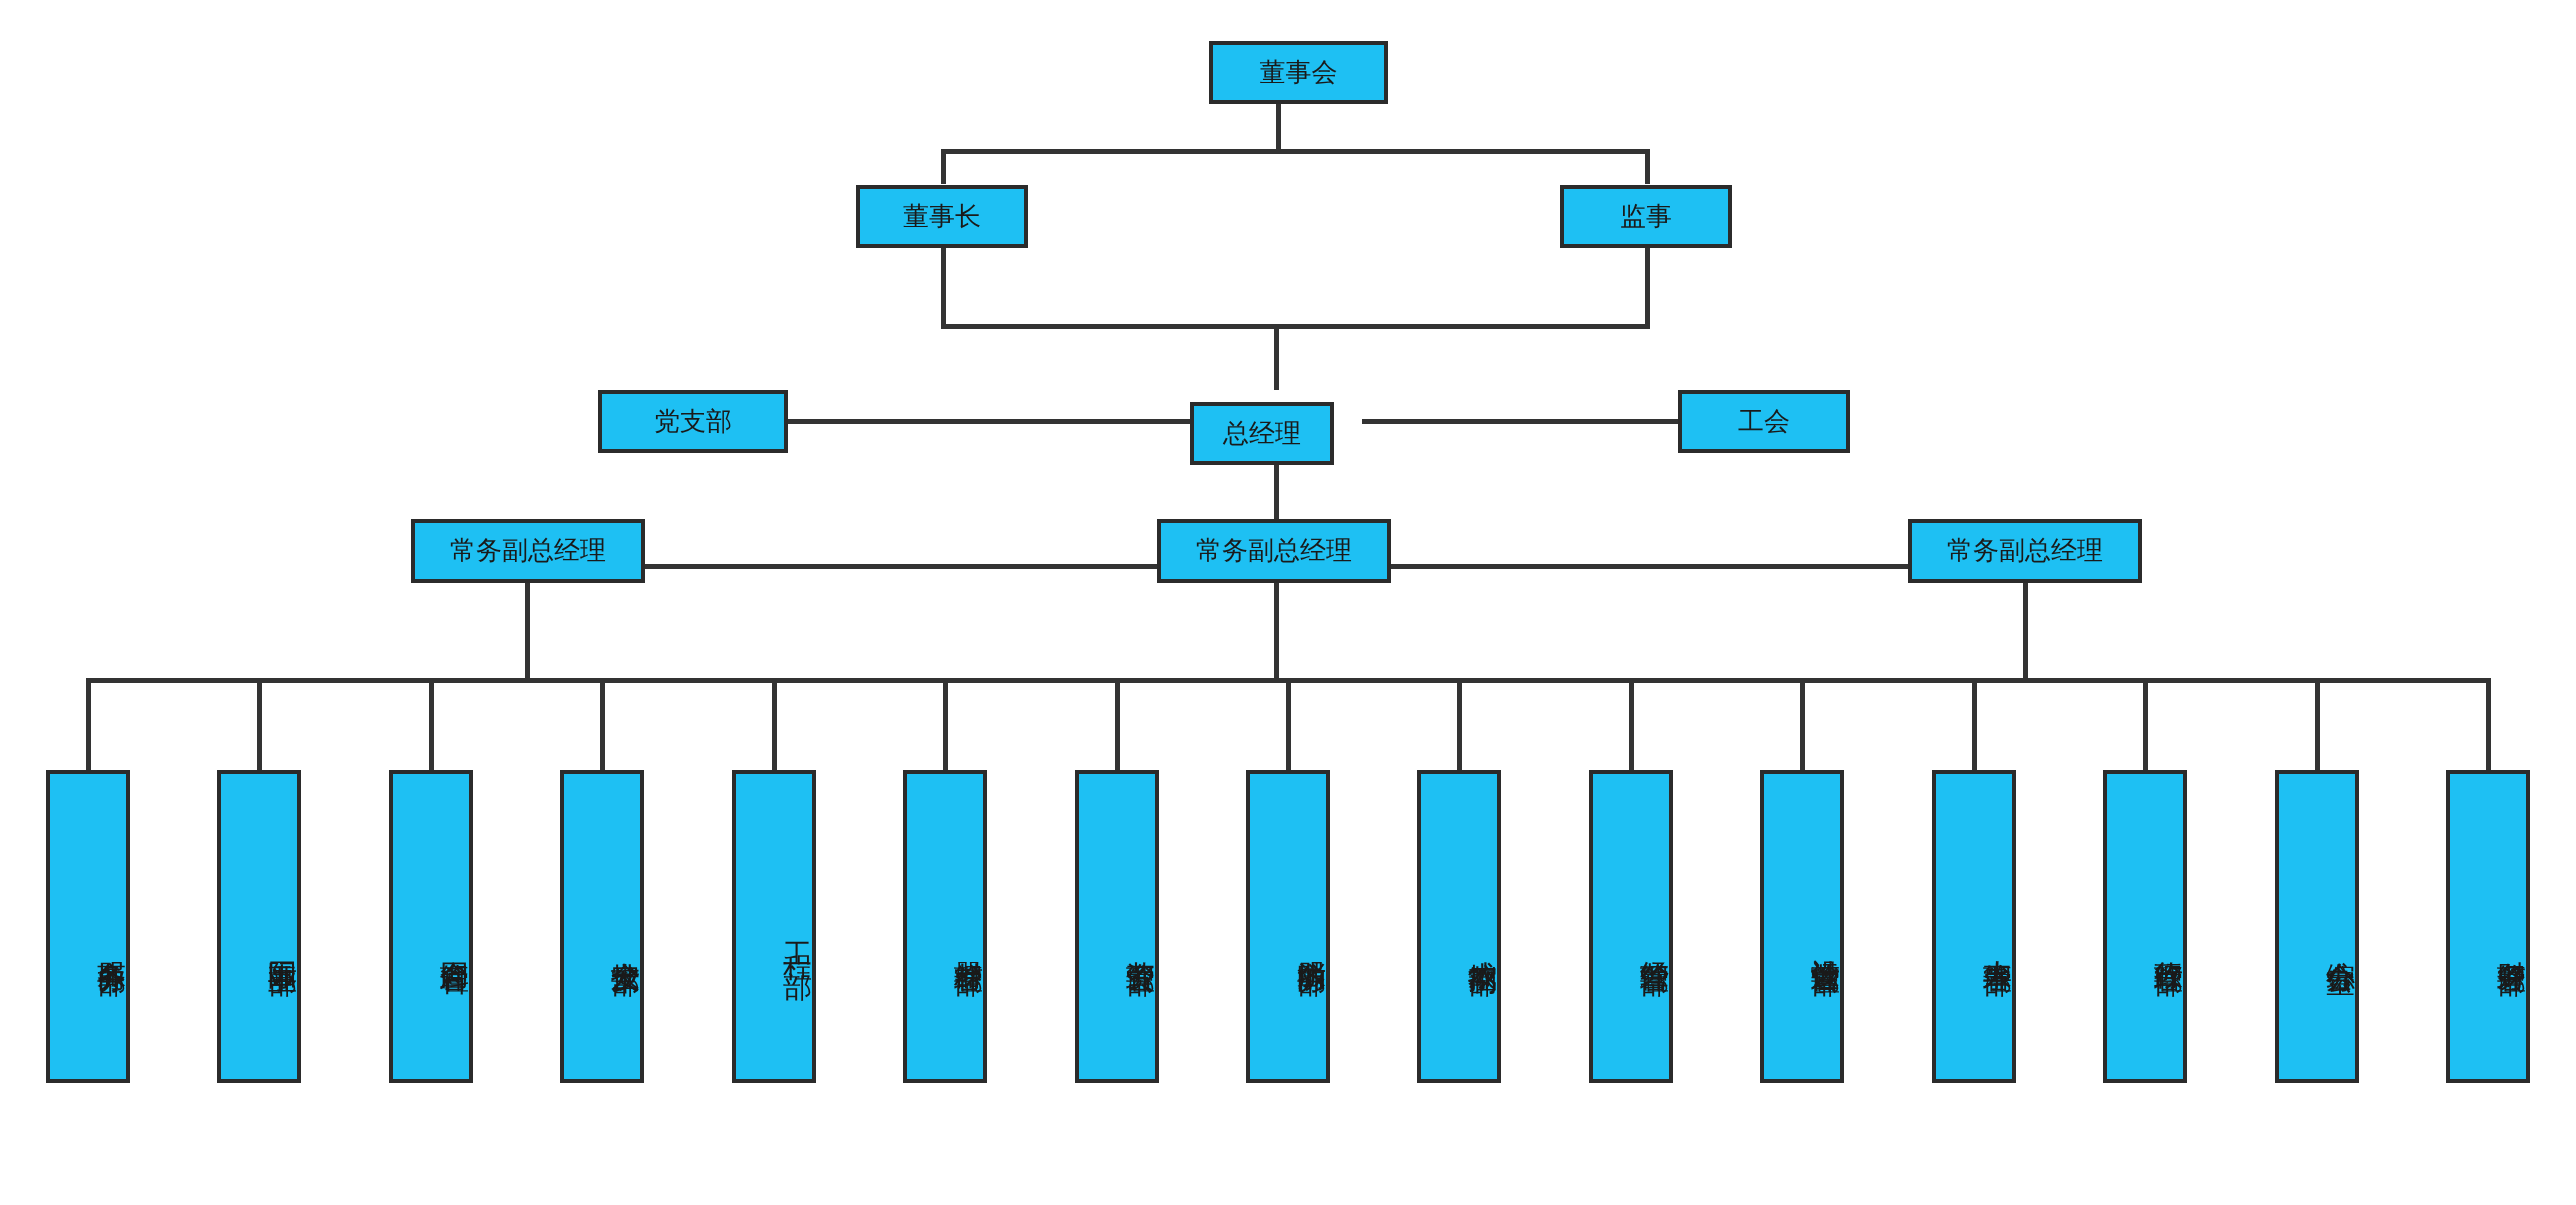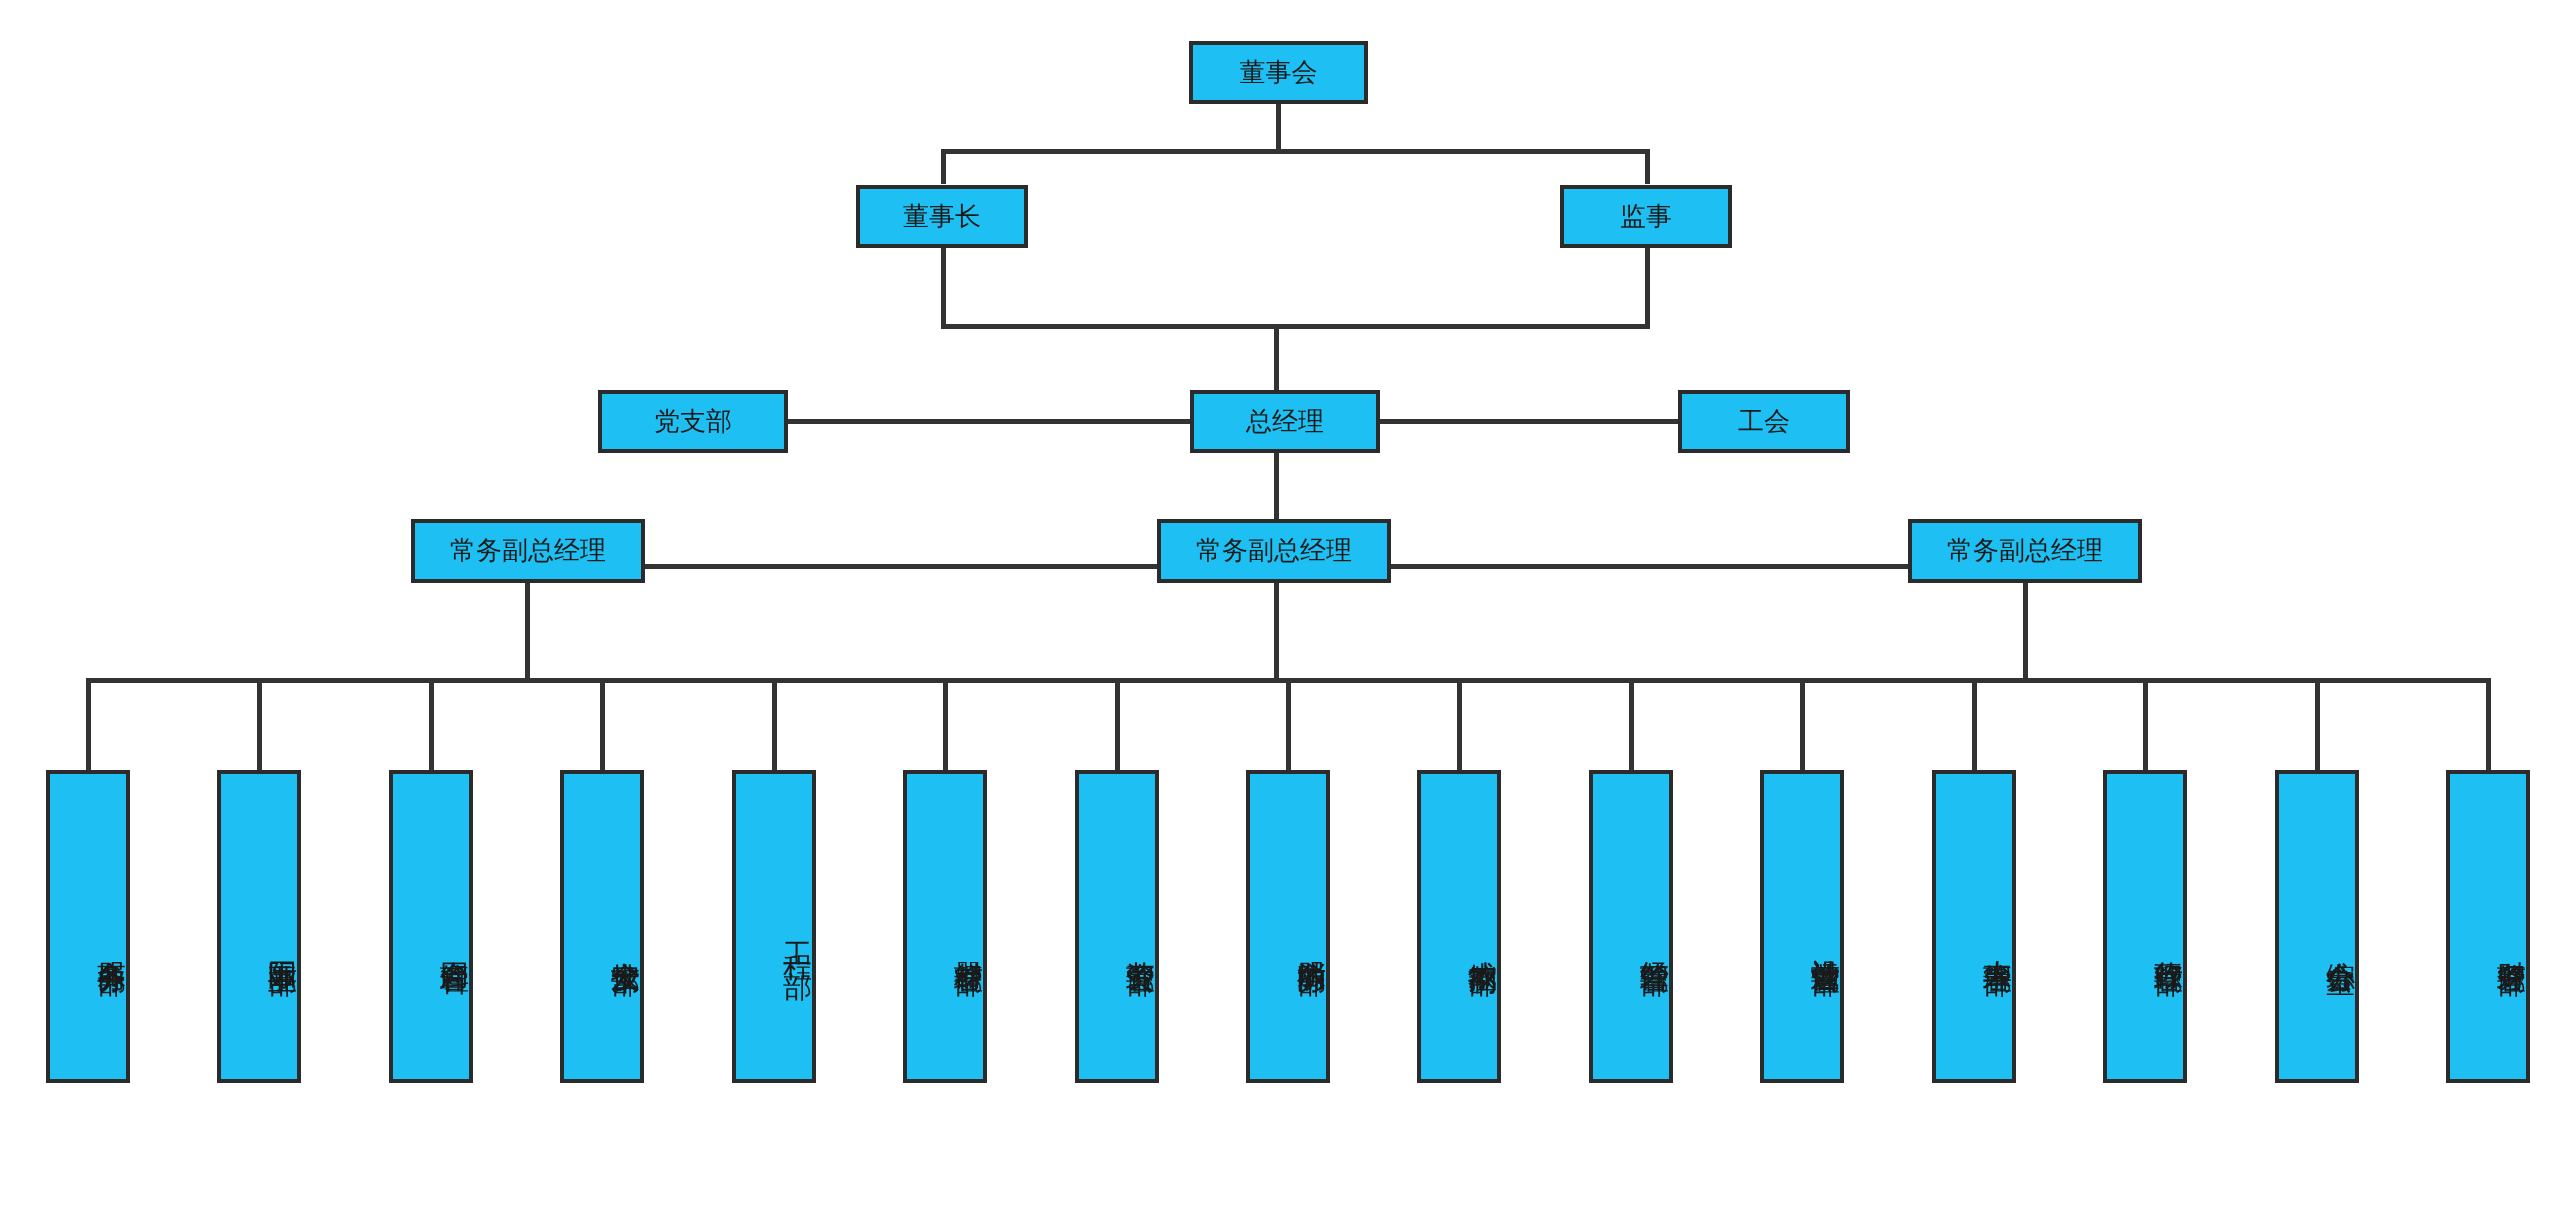--- a/index.html
+++ b/index.html
@@ -23,21 +23,21 @@
     background: #1ec0f3;
     border: 4.6px solid #2b2b2b;
     color: #1a1a1a;
     display: flex;
     align-items: center;
     justify-content: center;
     text-align: center;
     line-height: 1.12;
     z-index: 3;
   }
-  .node.lvl-top    { font-size: 26px; }
+  .node.lvl-top    { font-size: 26px; margin-left: 20px; }
   .node.lvl-2      { font-size: 26px; }
   .node.lvl-3      { font-size: 26px; }
   .node.lvl-4      { font-size: 26px; }
   .node.dept {
     align-items: flex-start;
     justify-content: center;
     padding-top: 29px;
     font-size: 29px;
     writing-mode: vertical-rl;
     text-orientation: upright;
@@ -69,21 +69,21 @@
 
   <div class="node lvl-2" style="left:856px; top:185px; width:172px; height:63px;">董事长</div>
   <div class="node lvl-2" style="left:1560px; top:185px; width:172px; height:63px;">监事</div>
 
   <div class="conn v" style="left:941px; top:248px; height:76px;"></div>
   <div class="conn v" style="left:1645px; top:248px; height:76px;"></div>
   <div class="conn h" style="left:941px; top:324px; width:709px;"></div>
   <div class="conn v" style="left:1274px; top:324px; height:66px;"></div>
 
   <div class="node lvl-3" style="left:598px; top:390px; width:190px; height:63px;">党支部</div>
-  <div class="node lvl-3" style="left:1190px; top:390px; width:190px; height:63px;">总经理</div>
+  <div class="node lvl-3" style="left:1190px; top:402px; width:144px; height:63px;">总经理</div>
   <div class="node lvl-3" style="left:1678px; top:390px; width:172px; height:63px;">工会</div>
 
   <div class="conn h" style="left:770px; top:419px; width:420px;"></div>
   <div class="conn h" style="left:1362px; top:419px; width:316px;"></div>
 
   <div class="conn v" style="left:1274px; top:453px; height:66px;"></div>
 
   <div class="node lvl-4" style="left:411px; top:519px; width:234px; height:64px;">常务副总经理</div>
   <div class="node lvl-4" style="left:1157px; top:519px; width:234px; height:64px;">常务副总经理</div>
   <div class="node lvl-4" style="left:1908px; top:519px; width:234px; height:64px;">常务副总经理</div>

